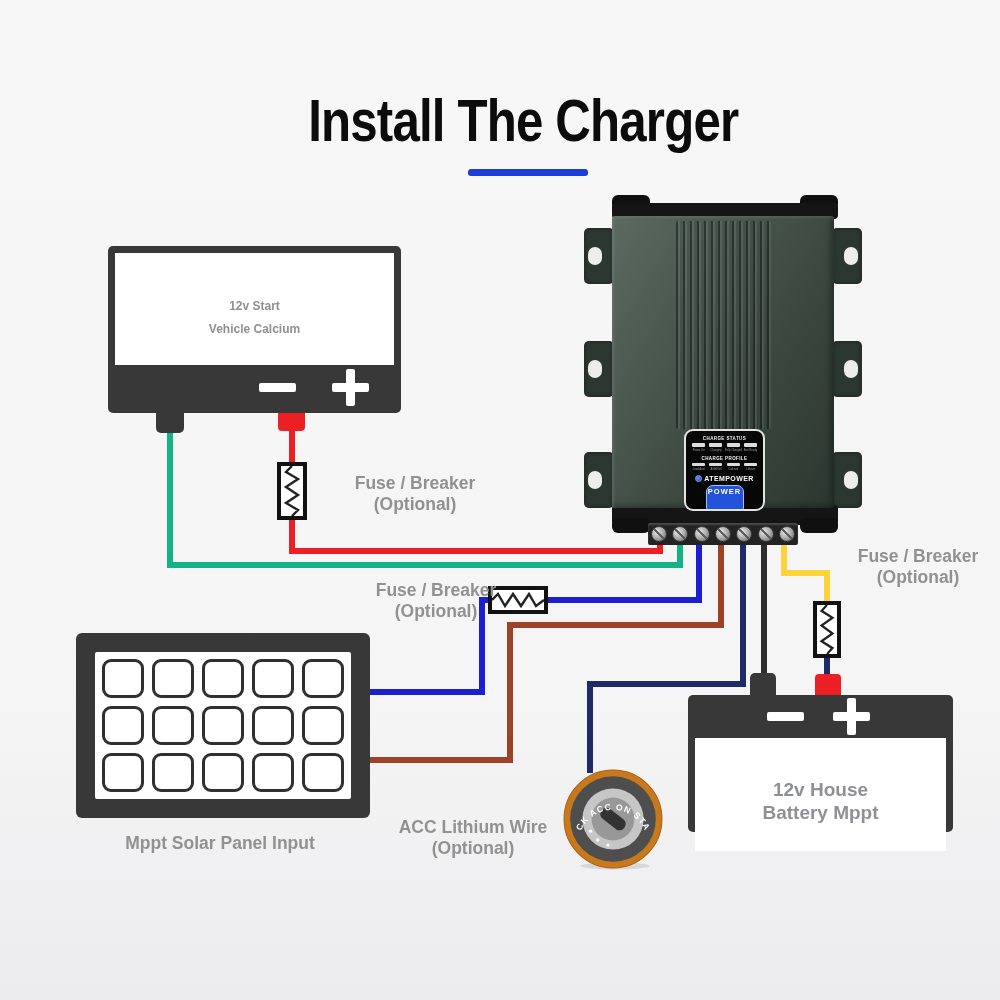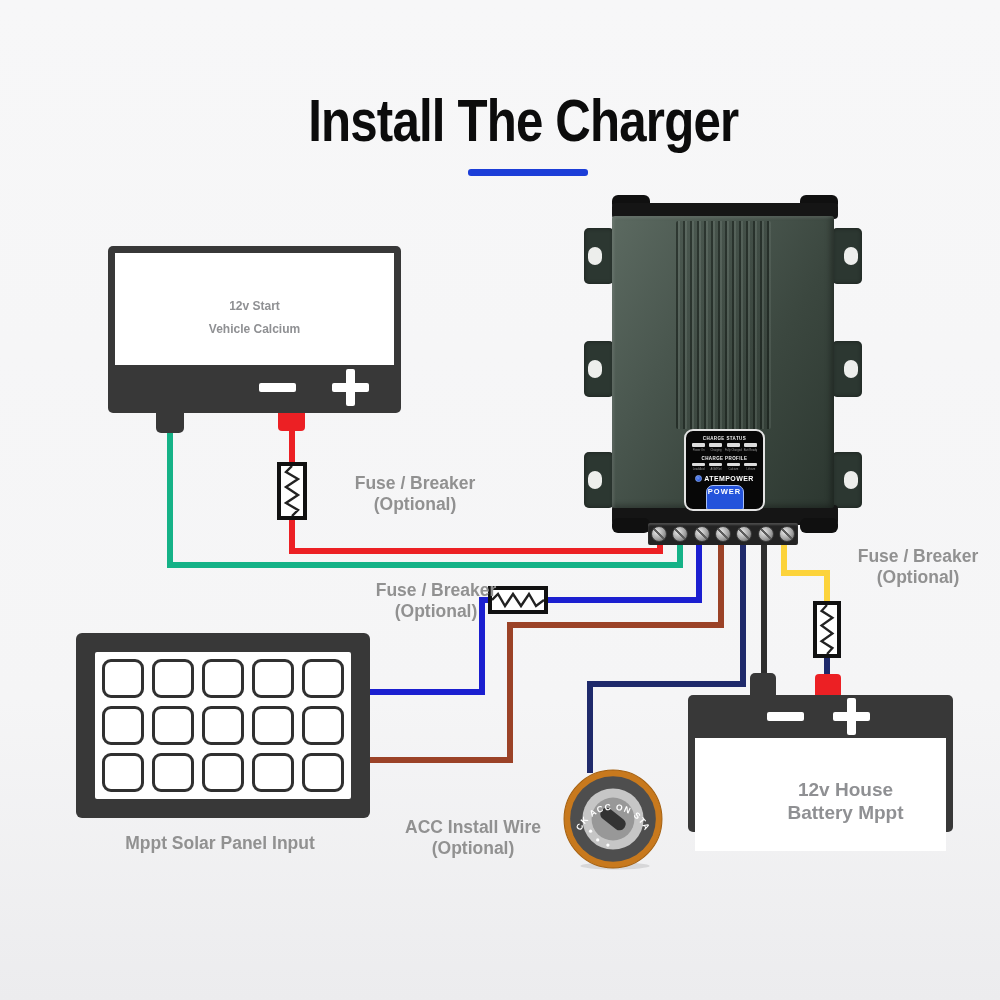--- a/index.html
+++ b/index.html
@@ -153,21 +153,21 @@
       <div>12v Start</div>
       <div>Vehicle Calcium</div>
     </div>
     <div class="term-minus" style="left:151px;top:137px;"></div>
     <div class="term-plus-h" style="left:224px;top:137px;"></div>
     <div class="term-plus-v" style="left:238px;top:123px;"></div>
   </div>
 
   <div class="stub" style="left:750px;top:673px;width:26px;height:25px;background:#383838;border-radius:5px 5px 0 0;"></div>
   <div class="stub" style="left: 815px; top: 674px; width: 26px; height: 24px; border-radius: 4px 4px 0px 0px; background: rgb(236, 32, 36);"></div>
-  <div class="abs batt" style="left:665px;top:695px;width:265px;height:137px;padding-left:25px;">
+  <div class="abs batt" style="left:665px;top:695px;width:265px;height:137px;">
     <div class="batt-white" style="left:7px;top:43px;width:251px;height:113px;"></div>
     <div class="batt-text" style="top:83px;font-size:19px;">
       <div>12v House</div>
       <div>Battery Mppt</div>
     </div>
     <div class="term-minus" style="left:79px;top:17px;"></div>
     <div class="term-plus-h" style="left:145px;top:17px;"></div>
     <div class="term-plus-v" style="left:159px;top:3px;"></div>
   </div>
 
@@ -209,21 +209,21 @@
       <circle cx="45" cy="75.5" r="1.6" fill="#ffffff"></circle>
       <defs>
           <path id="arc" d="M 19 61 A 34 34 0 0 1 81 61" fill="none"></path>
         </defs>
       <text font-family="Liberation Sans, sans-serif" font-size="8.4" font-weight="bold" fill="#ffffff" letter-spacing="1.1">
         <textPath href="#arc" startOffset="50%" text-anchor="middle">LOCK ACC ON START</textPath>
       </text>
     </svg>
   </div>
   <div class="abs glabel" style="left:340px;top:817px;width:220px;">
-    <div>ACC Install Wire</div>
+    <div>ACC Lithium Wire</div>
       <div>(Optional)</div>
   </div>
 
   <div class="chg-tab" style="left:584px;top:228px;">
       <div class="slot"></div>
     </div>
   <div class="chg-tab" style="left:584px;top:341px;">
       <div class="slot"></div>
     </div>
   <div class="chg-tab" style="left:584px;top:452px;">

